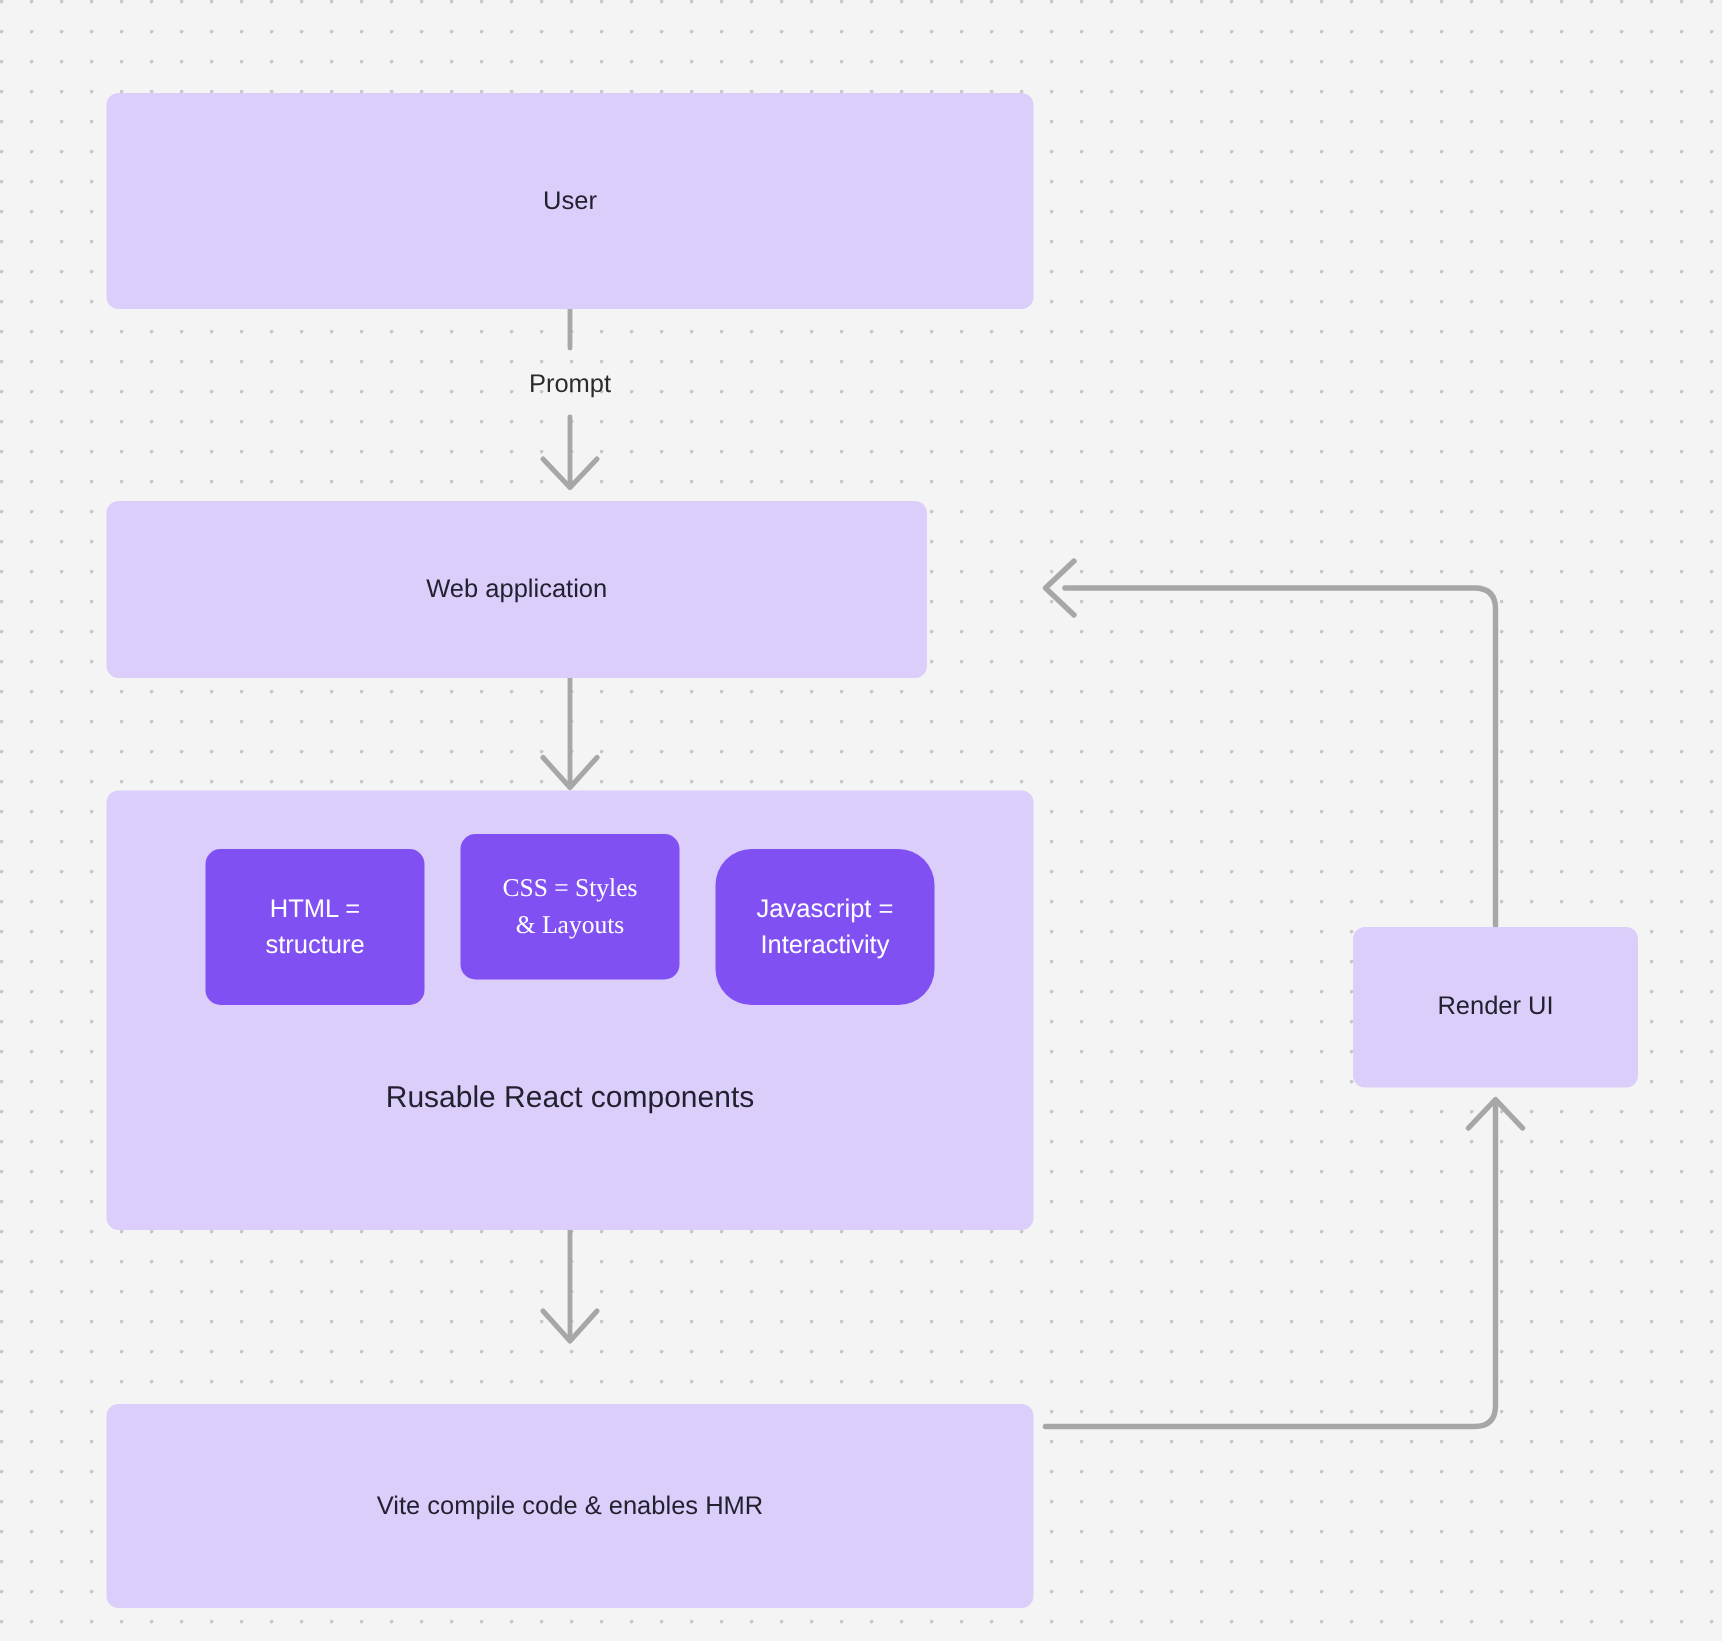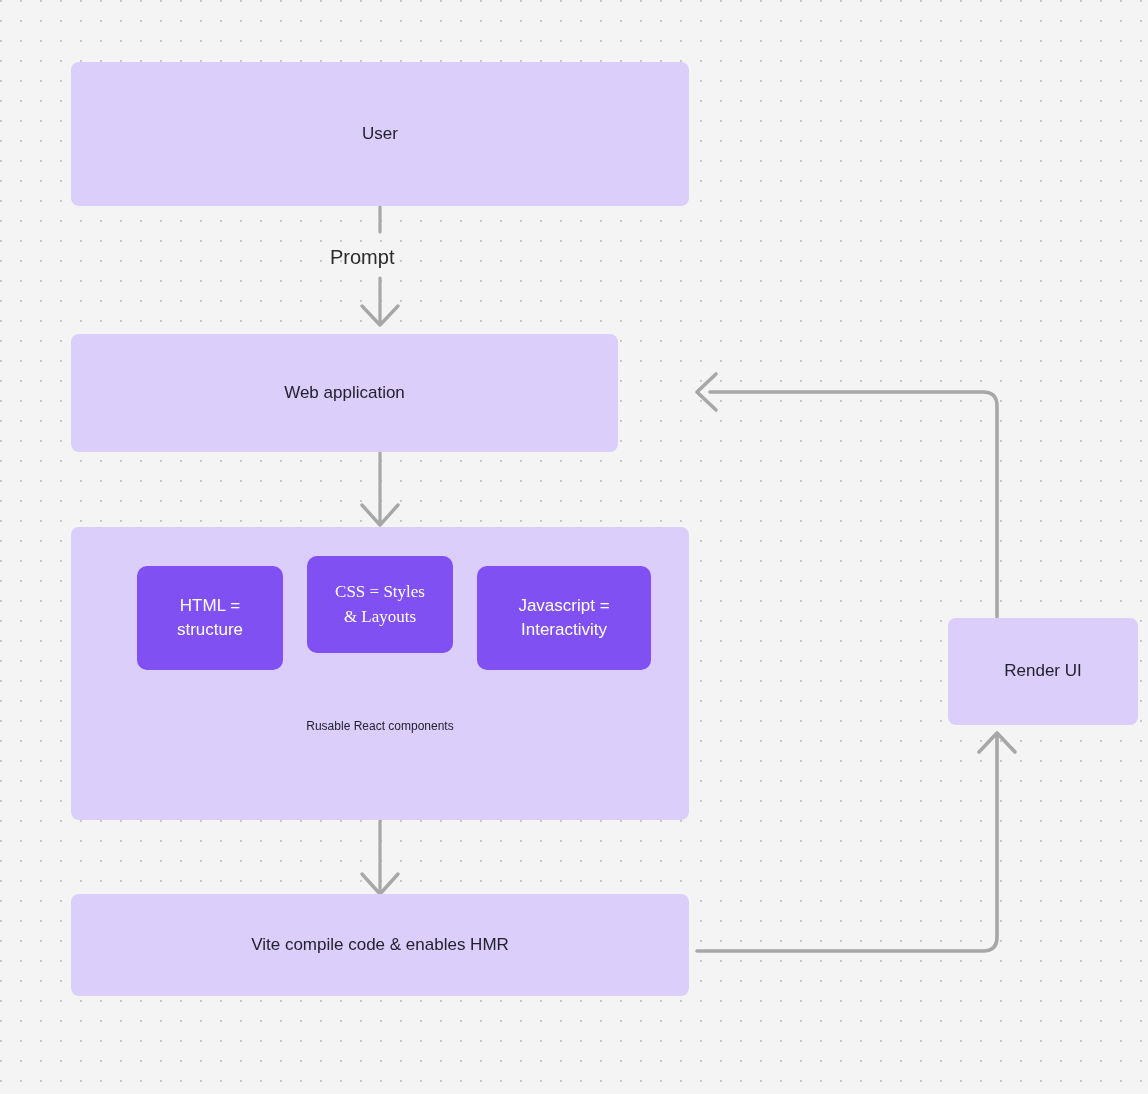--- a/index.html
+++ b/index.html
@@ -52,34 +52,35 @@
     text-align: center;
     padding: 11px 8px;
     white-space: pre-line;
   }
   .group-caption {
     position: absolute;
     left: 0;
     right: 0;
     text-align: center;
     color: #23212f;
-    font-size: 12px;
+    font-size: 20px;
   }
   .edge-layer {
     position: absolute;
     left: 0;
     top: 0;
     width: 1148px;
     height: 1094px;
     pointer-events: none;
   }
   .edge-label {
     position: absolute;
     color: #2b2b2b;
-    font-size: 20px;
+    font-size: 17px;
+    text-align: center;
     white-space: nowrap;
   }
 </style>
 </head>
 <body>
 
 <div id="canvas">
 
   <svg class="edge-layer" width="1148" height="1094" viewBox="0 0 1148 1094" xmlns="http://www.w3.org/2000/svg">
 
@@ -122,28 +123,28 @@
 
   <div class="node group" style="left:71px; top:527px; width:618px; height:293px;">
     <div class="chip" style="left:66px; top:39px; width:146px; height:104px;">
       <span>HTML =
 structure</span>
     </div>
     <div class="chip" style="left:236px; top:29px; width:146px; height:97px;font-family:Liberation Serif, serif;">
       <span>CSS = Styles
 &amp; Layouts</span>
     </div>
-    <div class="chip" style="left:406px; top:39px; width:174px; height:104px;">
+    <div class="chip" style="left:406px; top:39px; width:146px; height:104px;border-radius:24px;">
       <span>Javascript =
 Interactivity</span>
     </div>
     <div class="group-caption" style="top:192px;">Rusable React components</div>
   </div>
 
-  <div class="node" style="left:71px; top:894px; width:618px; height:102px;">
+  <div class="node" style="left:71px; top:936px; width:618px; height:136px;">
     <span>Vite compile code &amp; enables HMR</span>
   </div>
 
-  <div class="node" style="left:948px; top:618px; width:190px; height:107px;">
+  <div class="node" style="left:902px; top:618px; width:190px; height:107px;">
     <span>Render UI</span>
   </div>
 
 </div>
 
 </body></html>

